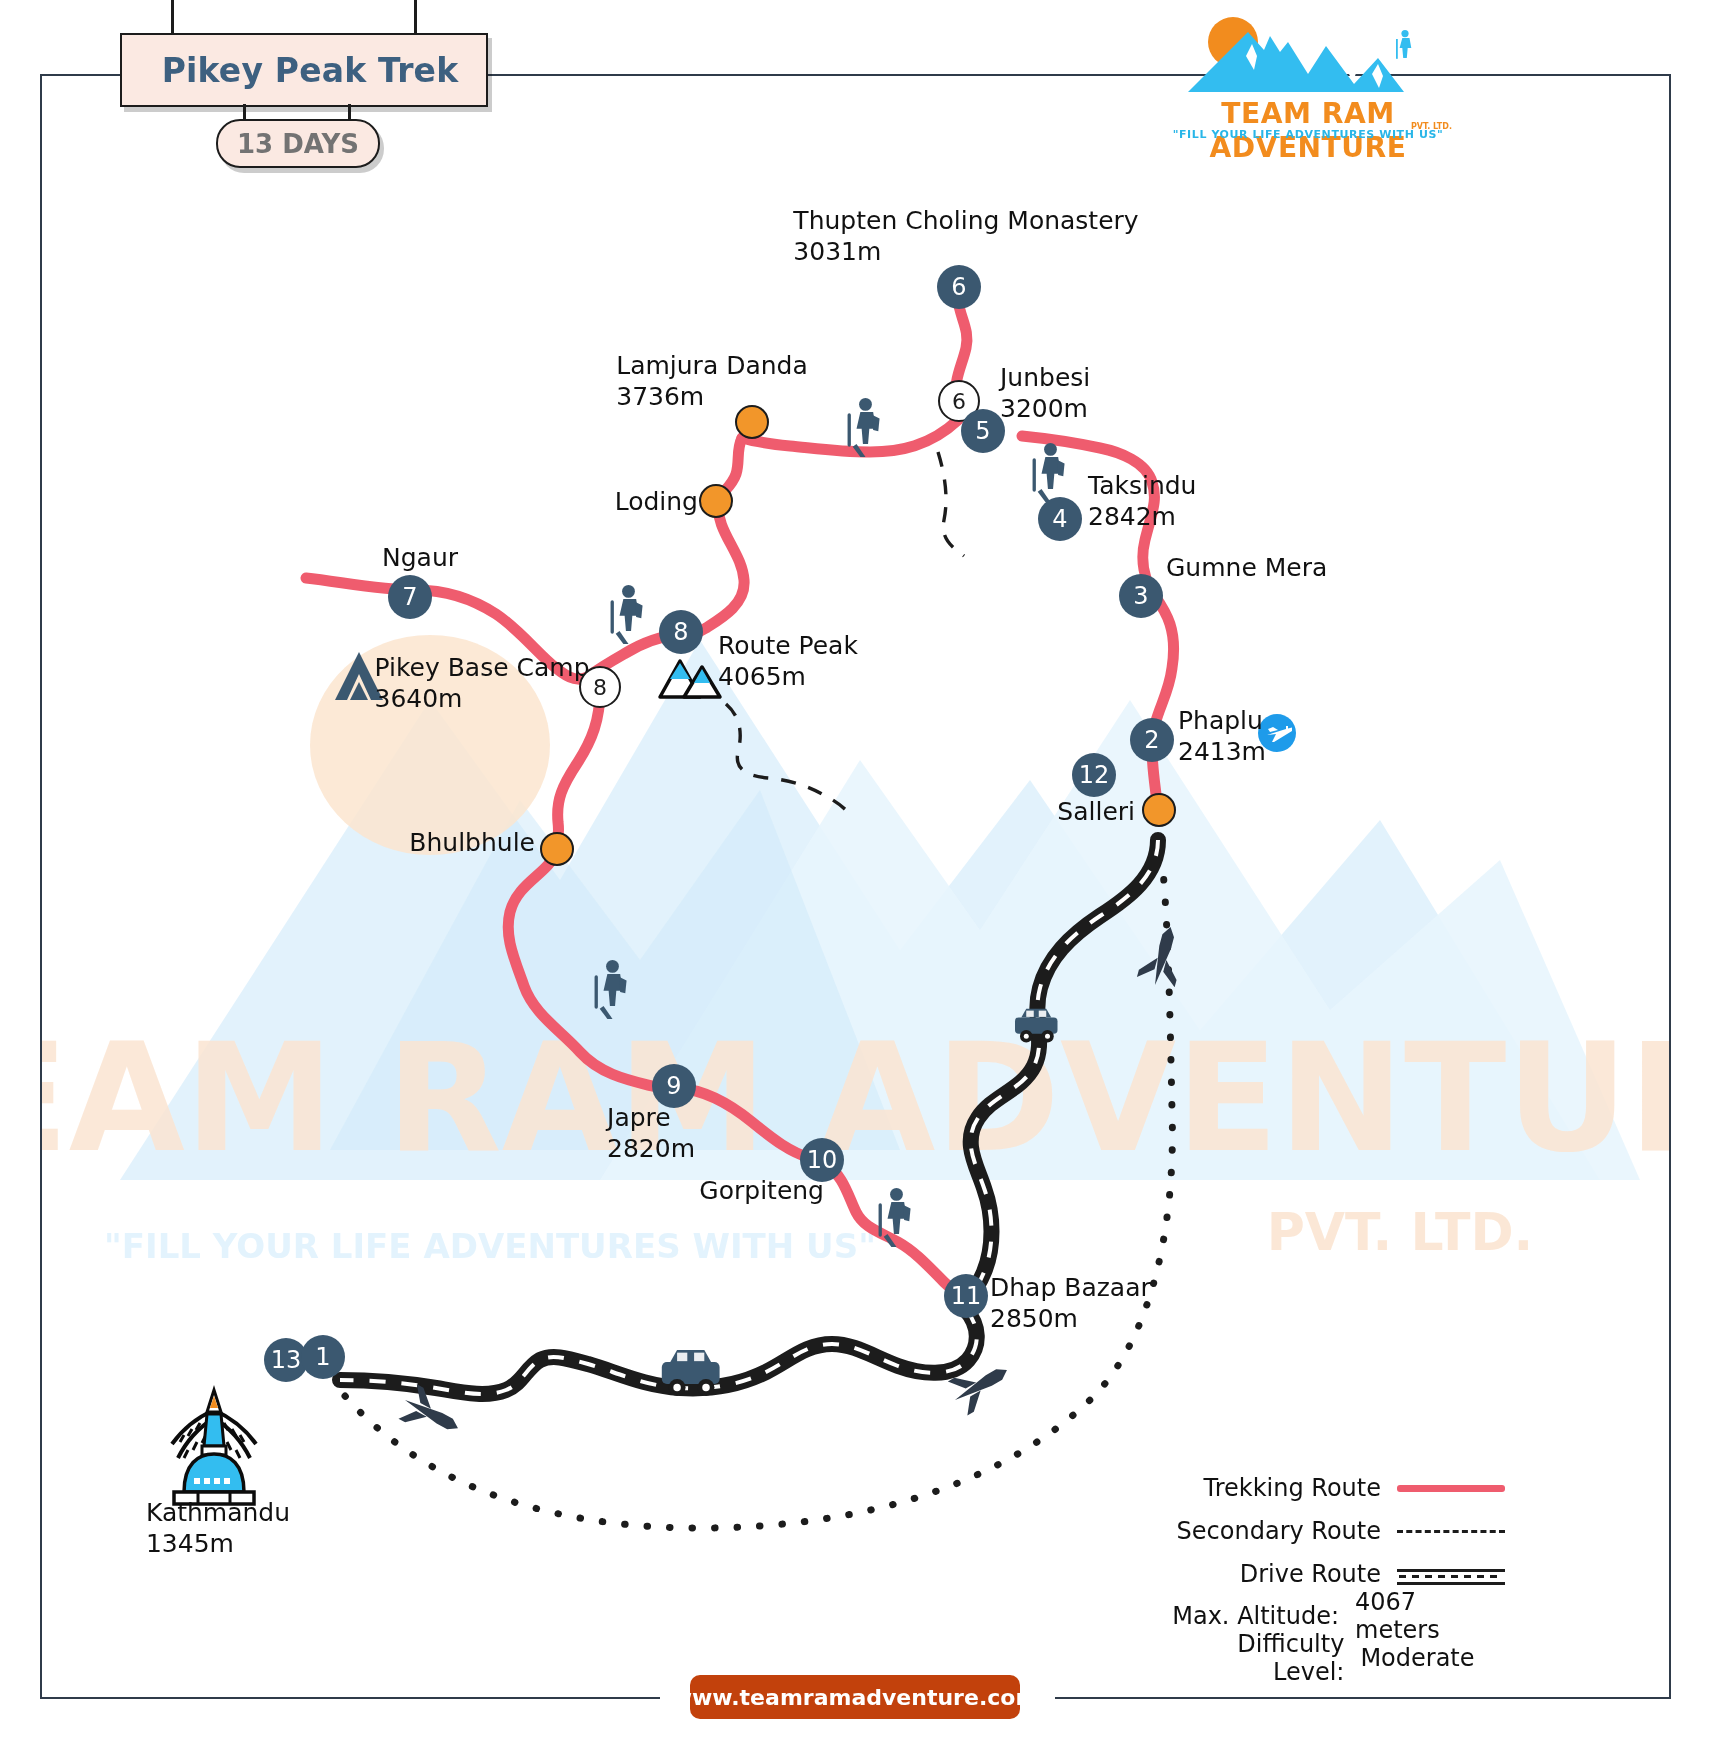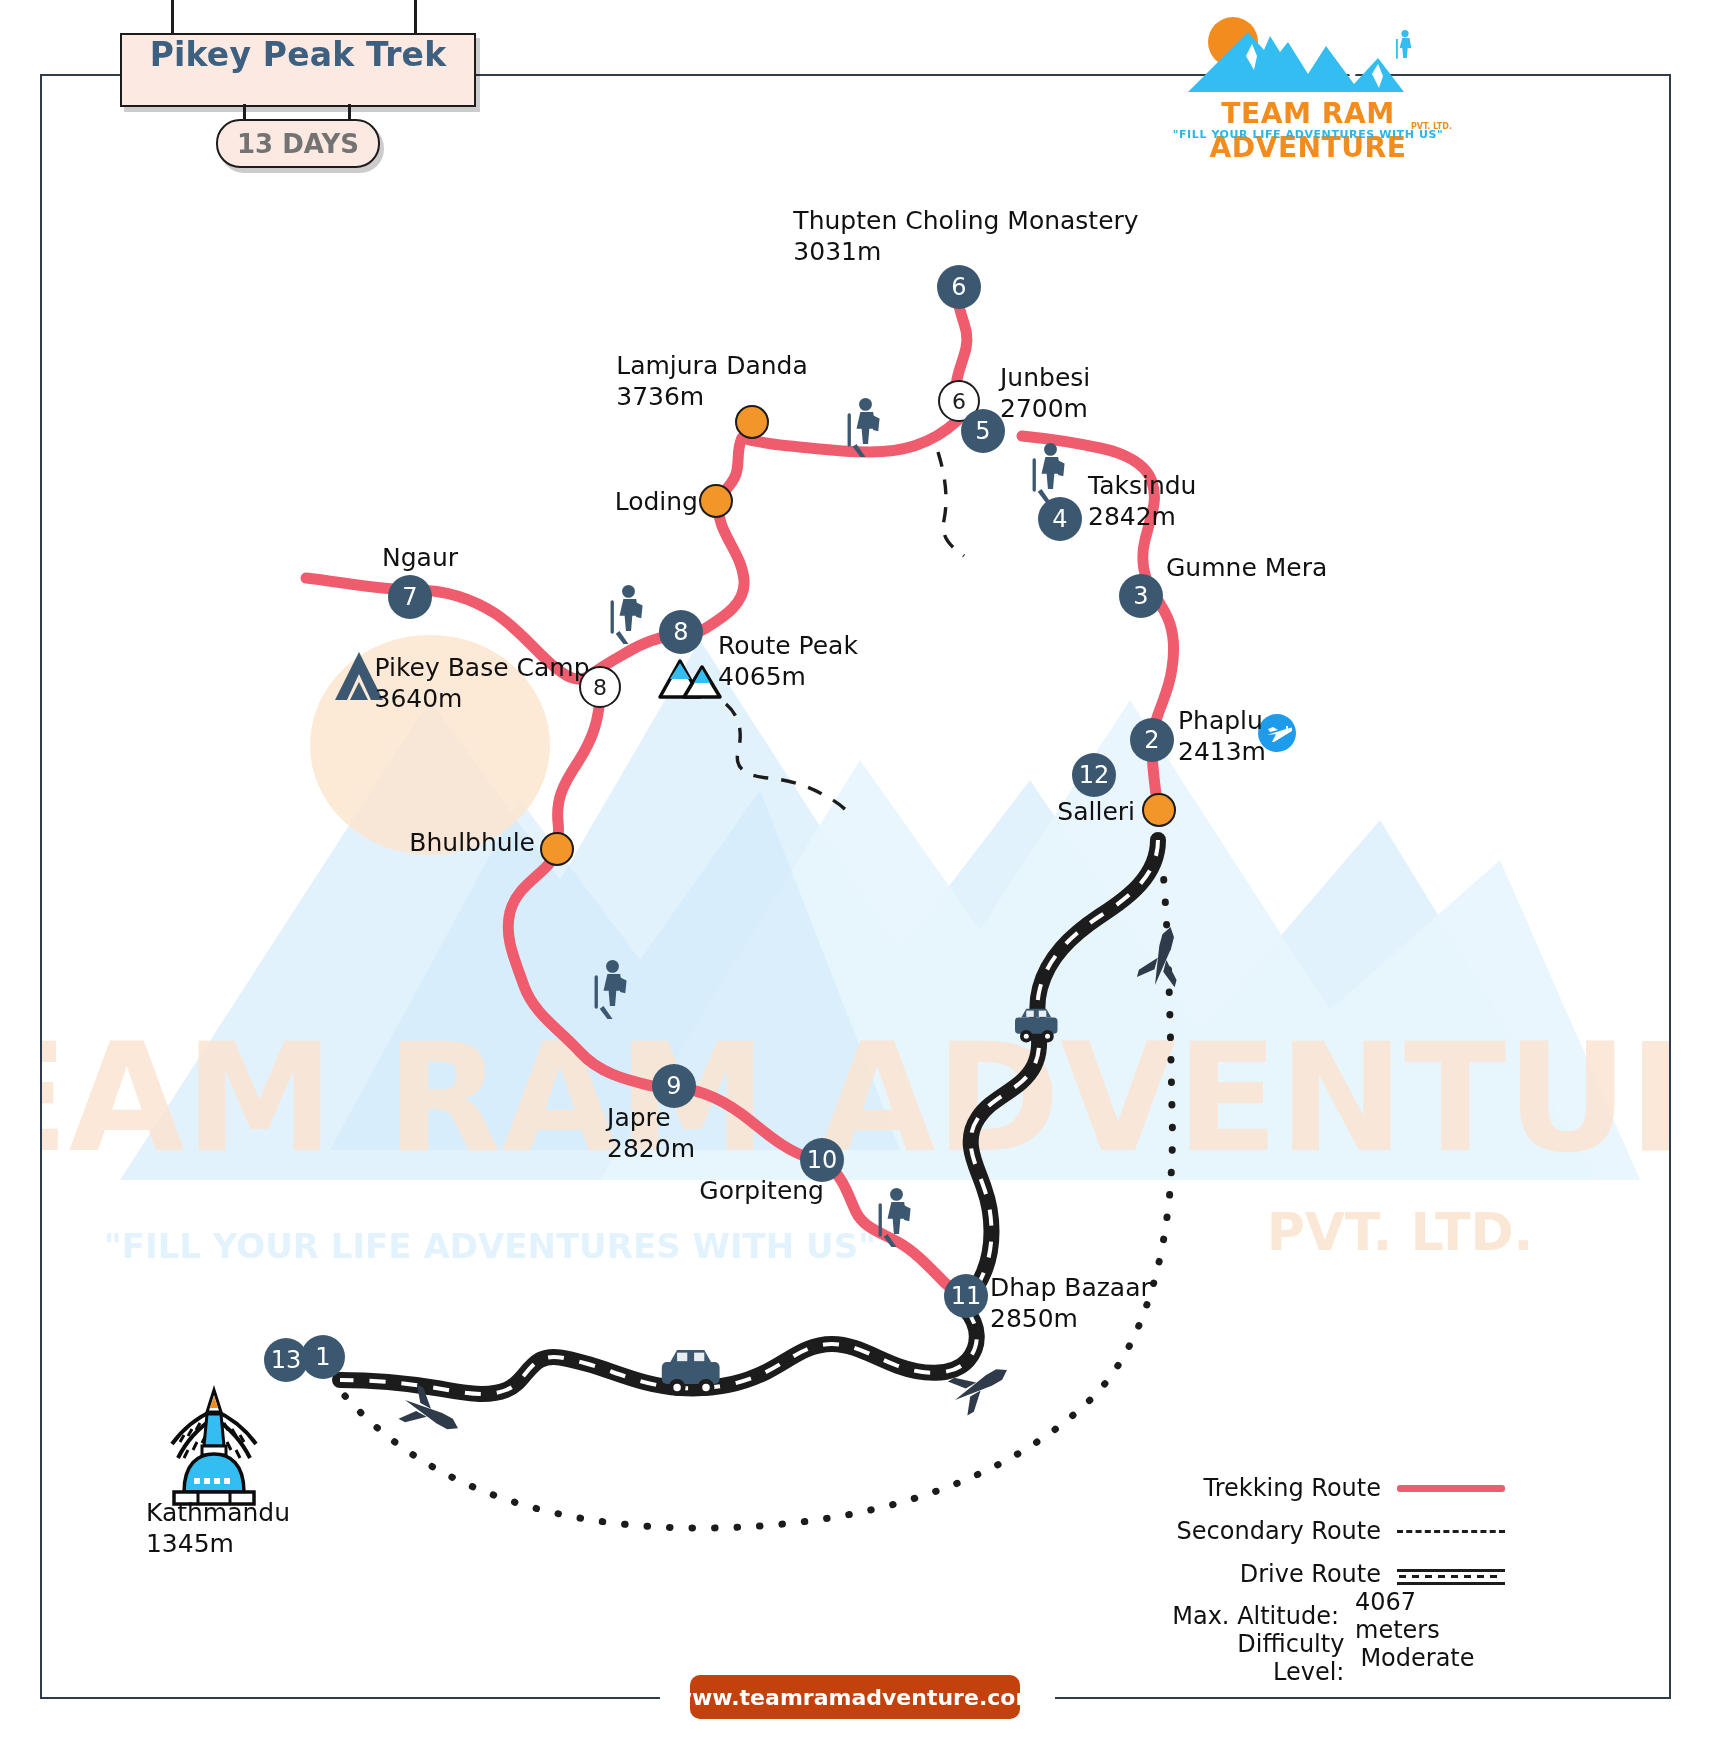--- a/index.html
+++ b/index.html
@@ -18,21 +18,21 @@
   .frame-r{left:1669px;top:74px;width:2px;height:1625px;}
   .frame-b-l{left:40px;top:1697px;width:620px;height:2px;}
   .frame-b-r{left:1055px;top:1697px;width:615px;height:2px;}
 
   
   .hang-rope{position:absolute;width:3px;background:#1c1c1c;}
   .title-plate{
     position:absolute;left:120px;top:33px;width:352px;height:70px;
     background:#fbe9e2;border:2px solid #1c1c1c;
     box-shadow:4px 5px 0 rgba(0,0,0,.20);
-    display:flex;justify-content:center;
+    display:flex;align-items:center;justify-content:center;padding-left:12px;
   }
   .title-plate span{
     font-size:33px;font-weight:bold;color:#3d6080;letter-spacing:.2px;
     font-family:"DejaVu Sans","Liberation Sans",sans-serif;
   }
   .days-plate{
     position:absolute;left:216px;top:119px;width:160px;height:45px;
     background:#fbe9e2;border:2px solid #1c1c1c;border-radius:24px;
     box-shadow:4px 5px 0 rgba(0,0,0,.20);
     display:flex;align-items:center;justify-content:center;
@@ -390,21 +390,21 @@
     <div>3031m</div>
   </div>
 
   <div class="lbl c" style="left:712px;top:350px;">
     <div>Lamjura Danda</div>
     <div>3736m</div>
   </div>
 
   <div class="lbl" style="left:1000px;top:362px;">
     <div>Junbesi</div>
-    <div>2700m</div>
+    <div>3200m</div>
   </div>
 
   <div class="lbl r" style="left:698px;top:486px;">
     <div>Loding</div>
   </div>
 
   <div class="lbl" style="left:1088px;top:470px;">
     <div>Taksindu</div>
     <div>2842m</div>
   </div>

